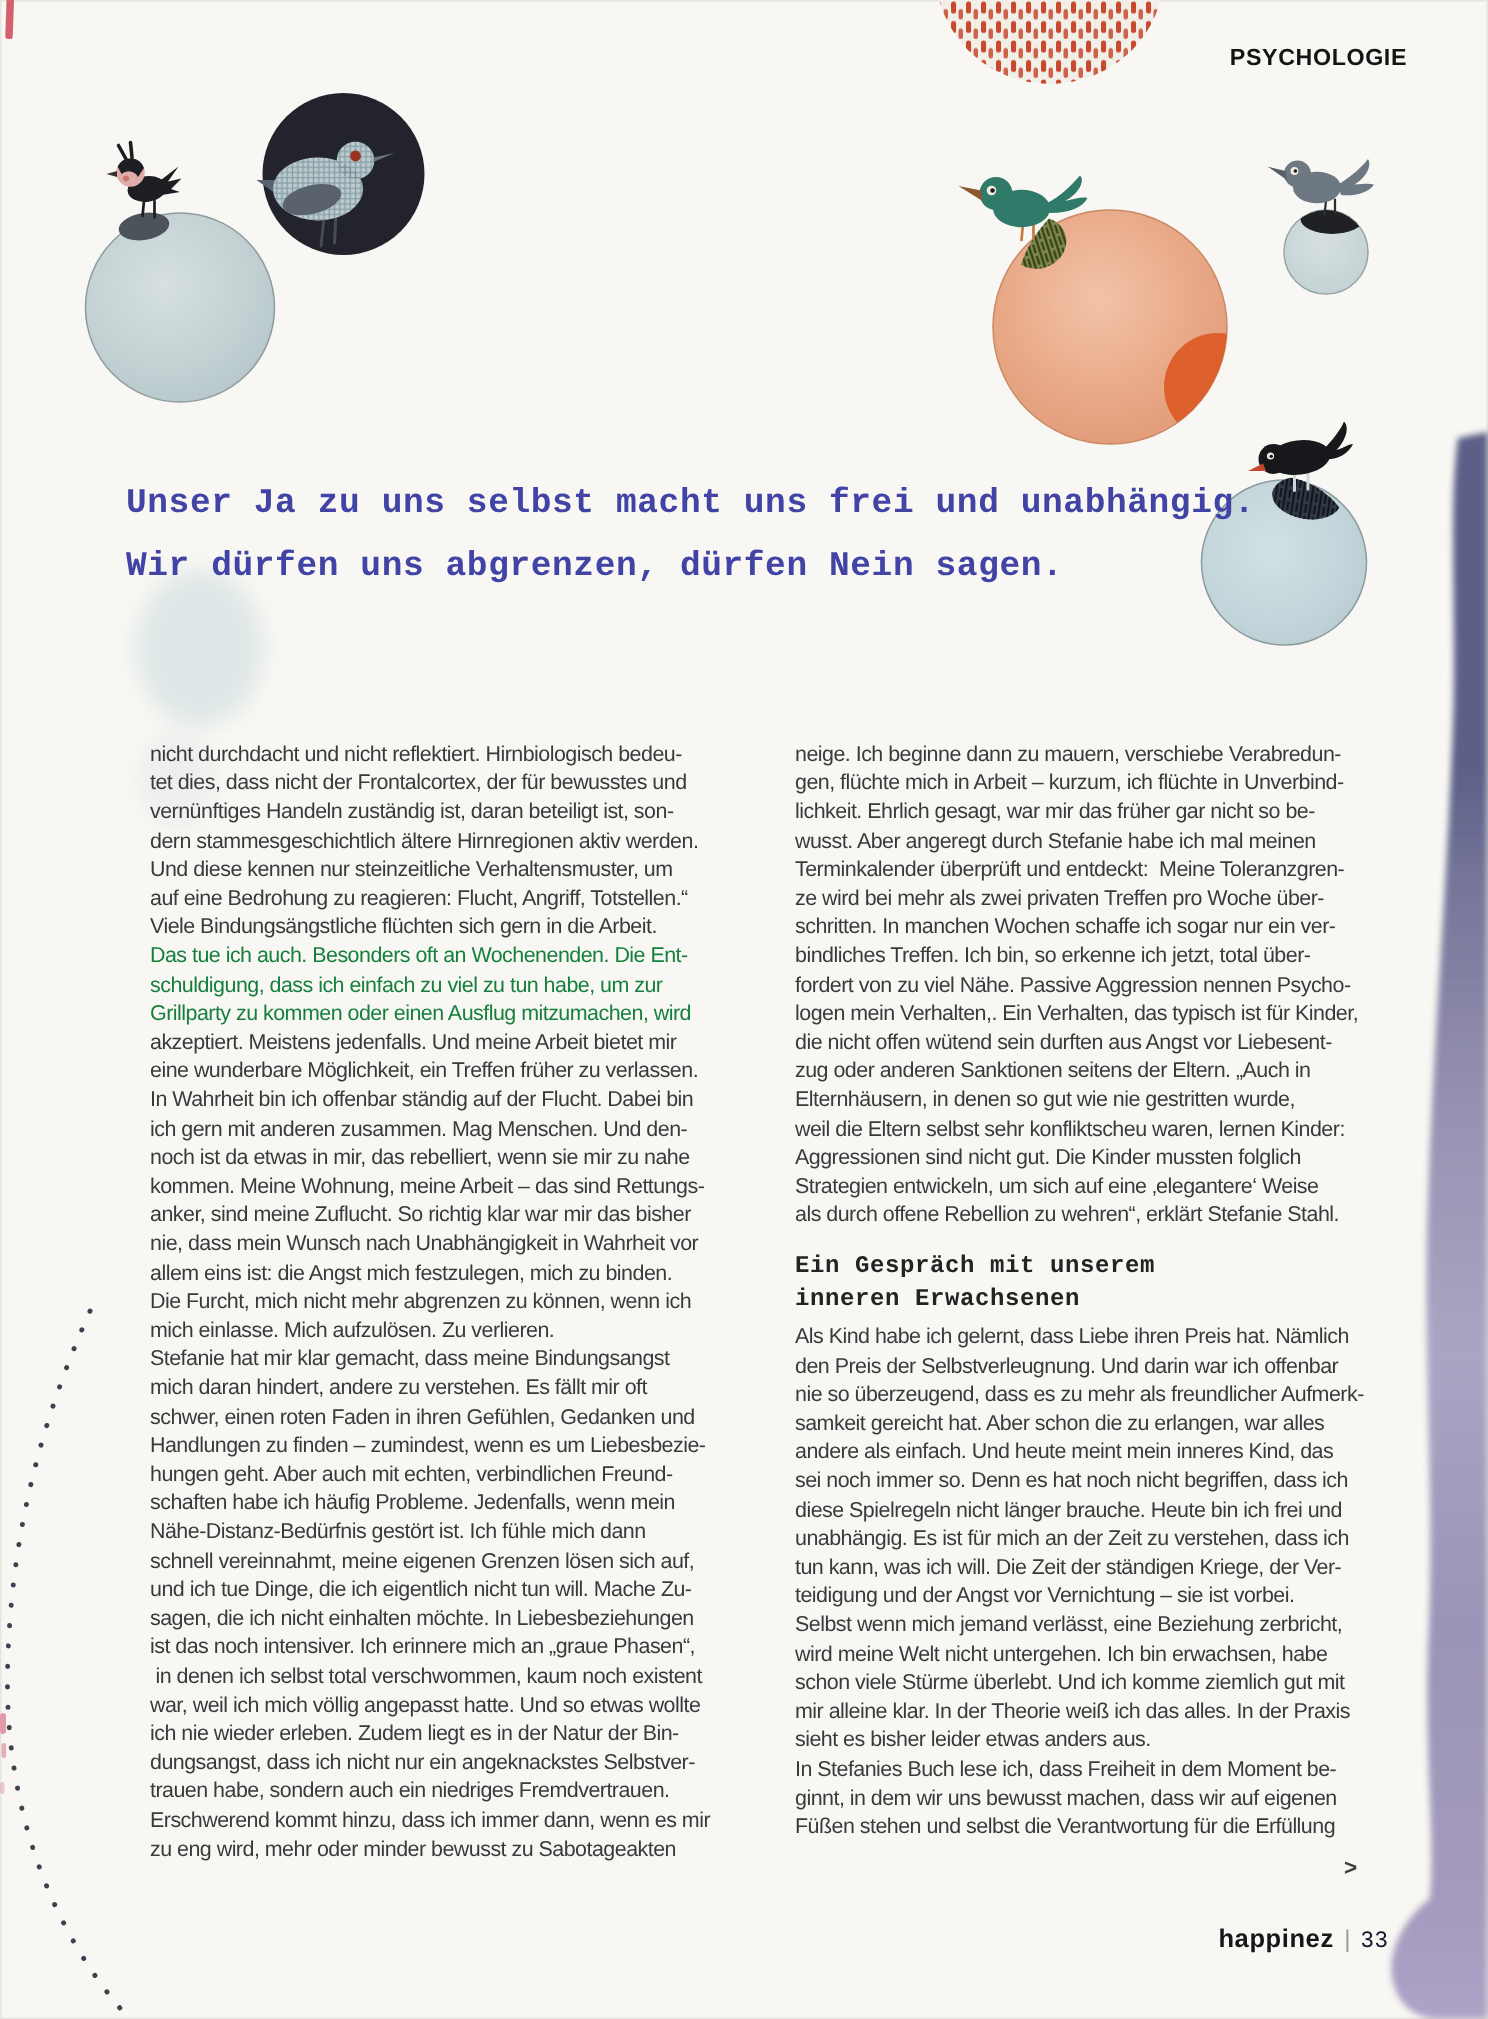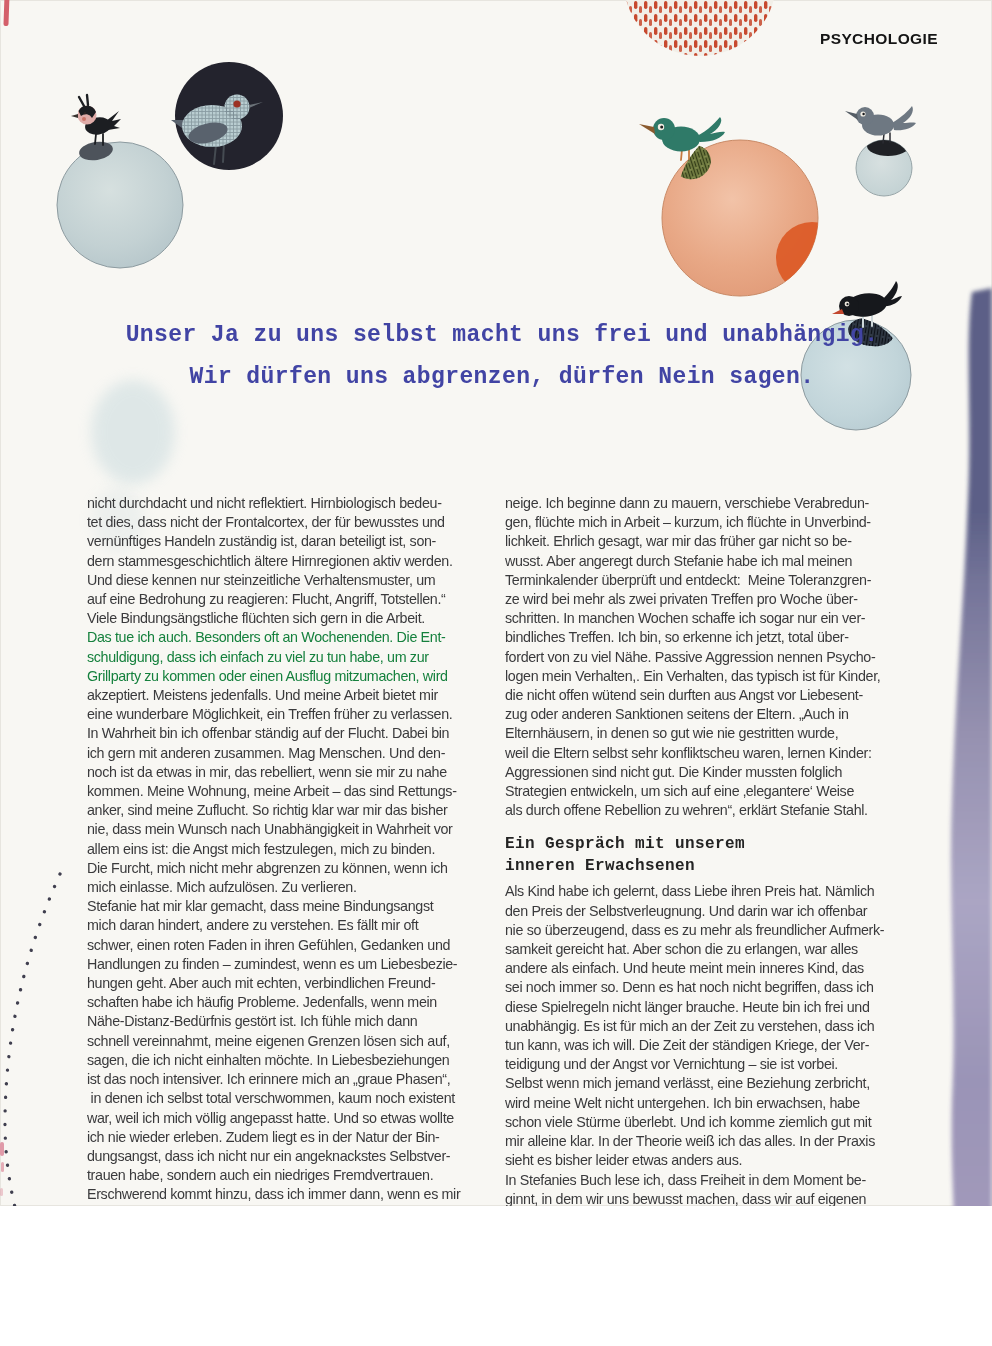--- a/index.html
+++ b/index.html
@@ -1,35 +1,35 @@
 <!DOCTYPE html>
 <html><head>
 <meta charset="utf-8">
 <style>
   html,body{margin:0;padding:0;background:#ffffff;}
   .page{
-    position:relative;width:992px;height:1206px;overflow:hidden;
+    position:relative;width:992px;height:1346px;overflow:hidden;
     background:#f8f7f3;
     box-shadow:inset 0 0 0 1px #e7e5df;
     font-family:"Liberation Sans",sans-serif;
   }
   .deco{position:absolute;pointer-events:none;}
   .kicker{
     position:absolute;top:30px;right:54px;
     font-size:15.5px;font-weight:700;letter-spacing:.4px;color:#141414;
   }
   .quote{
-    position:absolute;left:84px;top:314px;width:836px;text-align:center;
+    position:absolute;left:84px;top:314px;width:836px;
     font-family:"Liberation Mono",monospace;font-weight:700;
     color:#4144a4;font-size:23px;letter-spacing:.4px;
   }
   .qline{white-space:pre;line-height:42px;}
-  .col{position:absolute;width:402px;}
+  .col{position:absolute;width:402px;margin-left:13px;}
   .col-left{left:87px;top:494px;}
-  .col-right{left:505px;top:494px;}
+  .col-right{left:517px;top:494px;}
   .bline{
     white-space:pre;font-size:14.3px;line-height:19.2px;
     letter-spacing:-0.35px;color:#3a3a3c;
   }
   .bline.faded{color:#15803d;}
   .subhead{
     margin:14px 0 5px 0;padding:0;
     font-family:"Liberation Mono",monospace;font-weight:700;
     font-size:16px;line-height:21.5px;letter-spacing:.4px;color:#232323;
   }
@@ -249,20 +249,21 @@
       <div class="bline">Die Furcht, mich nicht mehr abgrenzen zu können, wenn ich</div>
       <div class="bline">mich einlasse. Mich aufzulösen. Zu verlieren.</div>
       <div class="bline">Stefanie hat mir klar gemacht, dass meine Bindungsangst</div>
       <div class="bline">mich daran hindert, andere zu verstehen. Es fällt mir oft</div>
       <div class="bline">schwer, einen roten Faden in ihren Gefühlen, Gedanken und</div>
       <div class="bline">Handlungen zu finden – zumindest, wenn es um Liebesbezie-</div>
       <div class="bline">hungen geht. Aber auch mit echten, verbindlichen Freund-</div>
       <div class="bline">schaften habe ich häufig Probleme. Jedenfalls, wenn mein</div>
       <div class="bline">Nähe-Distanz-Bedürfnis gestört ist. Ich fühle mich dann</div>
       <div class="bline">schnell vereinnahmt, meine eigenen Grenzen lösen sich auf,</div>
+      <div class="bline">und ich tue Dinge, die ich eigentlich nicht tun will. Mache Zu-</div>
       <div class="bline">sagen, die ich nicht einhalten möchte. In Liebesbeziehungen</div>
       <div class="bline">ist das noch intensiver. Ich erinnere mich an „graue Phasen“,</div>
       <div class="bline"> in denen ich selbst total verschwommen, kaum noch existent</div>
       <div class="bline">war, weil ich mich völlig angepasst hatte. Und so etwas wollte</div>
       <div class="bline">ich nie wieder erleben. Zudem liegt es in der Natur der Bin-</div>
       <div class="bline">dungsangst, dass ich nicht nur ein angeknackstes Selbstver-</div>
       <div class="bline">trauen habe, sondern auch ein niedriges Fremdvertrauen.</div>
       <div class="bline">Erschwerend kommt hinzu, dass ich immer dann, wenn es mir</div>
       <div class="bline">zu eng wird, mehr oder minder bewusst zu Sabotageakten</div>
     </div>

